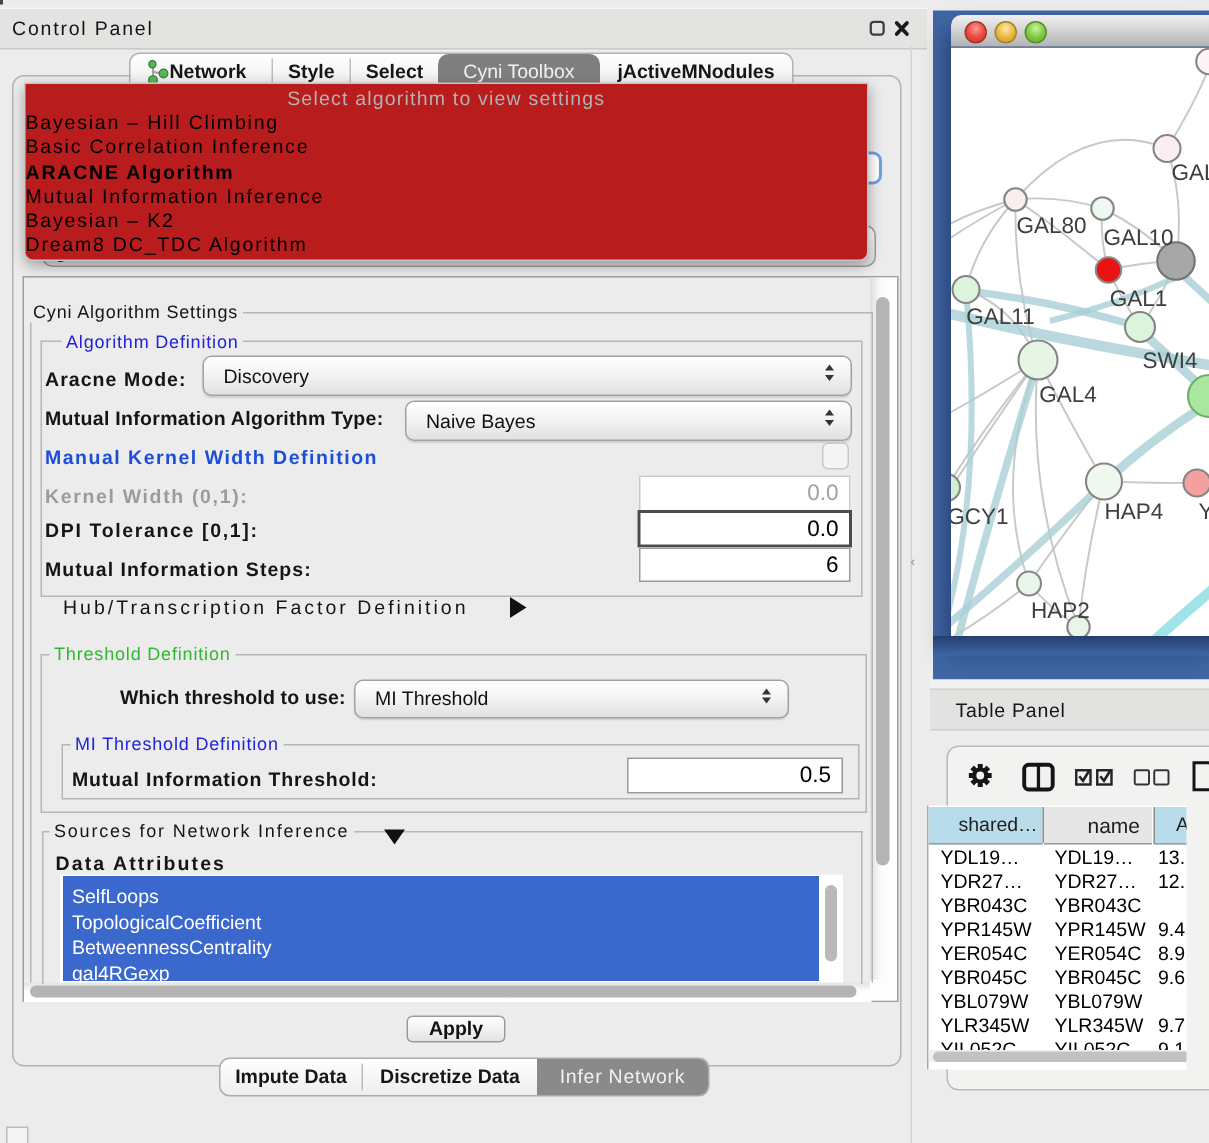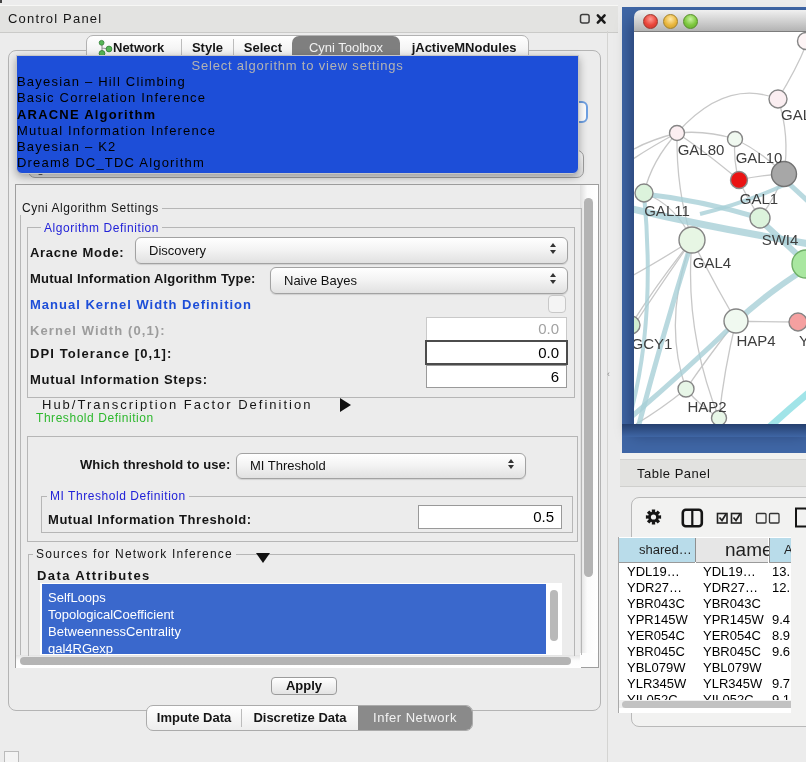--- a/index.html
+++ b/index.html
@@ -85,21 +85,21 @@
   <div class="tf" style="left:426px;top:317px;width:132px;height:22px;border:1px solid #c9c9c9;line-height:22px;padding-right:7px;color:#a2a2a2">0.0</div>
   <div class="row" style="left:30px;top:346px;letter-spacing:1.1px">DPI Tolerance [0,1]:</div>
   <div class="tf" style="left:425px;top:340px;width:132px;height:21px;border:2px solid #4c4c4c;line-height:21px;padding-right:7px;color:#000">0.0</div>
   <div class="row" style="left:30px;top:372px;">Mutual Information Steps:</div>
   <div class="tf" style="left:426px;top:365px;width:132px;height:21px;border:1px solid #9a9a9a;line-height:21px;padding-right:7px;color:#000">6</div>
 
   <div class="abs t13" style="left:42px;top:397px;letter-spacing:2px">Hub/Transcription Factor Definition</div>
   <div class="abs" style="left:340px;top:398px;width:0;height:0;border-top:7.5px solid transparent;border-bottom:7.5px solid transparent;border-left:11px solid #111"></div>
 
   <div class="grp" style="left:27px;top:436px;width:549px;height:104px"></div>
-  <div class="glab" style="left:33px;top:411px;color:#2eb82e">Threshold Definition</div>
+  <div class="glab" style="left:33px;top:429px;color:#2eb82e">Threshold Definition</div>
   <div class="row" style="left:80px;top:457px;letter-spacing:0.1px">Which threshold to use:</div>
   <div class="combo" style="left:236px;top:453px;width:288px;height:24px">
     <div class="ct" style="line-height:24px">MI Threshold</div>
     <div class="spin" style="top:4.5px">
         <div class="up"></div>
         <div class="dn"></div>
       </div>
   </div>
 
   <div class="grp" style="left:41px;top:496px;width:530px;height:35px"></div>
@@ -128,21 +128,21 @@
 
   <div class="abs" style="left:4px;top:751px;width:13px;height:13px;border:1px solid #bbb;background:#f4f4f4"></div>
 
   <div class="abs" style="left:18px;top:101px;width:566px;height:18px;border:2.5px solid #6fa0e2;border-radius:6px;background:#fff"></div>
   <div class="abs" style="left:28px;top:150px;width:554px;height:26px;border:1px solid #9f9f9f;border-radius:7px;background:linear-gradient(#ffffff,#e0e0e0)">
     <div style="position:absolute;left:8px;top:9px;font-size:13px;color:#333">gal-filtered.sif</div>
       <div style="position:absolute;right:7px;top:6px;width:0;height:0;border-left:3.5px solid transparent;border-right:3.5px solid transparent;border-bottom:4.5px solid #777"></div>
       <div style="position:absolute;right:7px;top:13px;width:0;height:0;border-left:3.5px solid transparent;border-right:3.5px solid transparent;border-top:4.5px solid #777"></div>
   </div>
 
-  <div class="abs" style="left:16px;top:55px;width:561px;height:117px;background:#1d4ed8;border:1px solid #c6c6c6;border-radius:0 0 6px 6px;box-shadow:0 3px 9px rgba(0,0,0,0.32);overflow:hidden">
+  <div class="abs" style="left:16px;top:55px;width:561px;height:117px;background:#b91c1c;border:1px solid #c6c6c6;border-radius:0 0 6px 6px;box-shadow:0 3px 9px rgba(0,0,0,0.32);overflow:hidden">
     <div style="position:absolute;left:0;top:2px;width:100%;text-align:center;font-size:13px;color:#b3b3b3;letter-spacing:0.8px">Select algorithm to view settings</div>
     <div style="position:absolute;left:0px;top:18px;font-size:13px;color:#000;line-height:16.3px;white-space:nowrap;letter-spacing:1.2px">Bayesian – Hill Climbing<br>Basic Correlation Inference<br><b>ARACNE Algorithm</b><br>Mutual Information Inference<br>Bayesian – K2<br>Dream8 DC_TDC Algorithm</div>
   </div>
 
   <div class="abs" style="left:607px;top:31px;width:1px;height:731px;background:#d4d4d2"></div>
 
   <div class="abs" style="left:607px;top:370px;width:6px;height:8px;color:#8a8a8a;font-size:9px;line-height:8px">‹</div>
 
   <div class="abs" style="left:622px;top:7px;width:184px;height:446px;background:#3f66a5"></div>
 
@@ -254,21 +254,21 @@
       <rect x="116.5" y="9.5" width="9.5" height="9.5" rx="1"></rect>
       <rect x="129.5" y="9.5" width="9.5" height="9.5" rx="1"></rect>
     </g>
     <path d="M156 4.5 h10 l5 5 v13 h-15 z" fill="none" stroke="#151515" stroke-width="2"></path>
   </svg>
 
   <div class="abs" style="left:618px;top:537px;width:172px;height:176px;background:#fff;border-left:1px solid #a9a9a9;overflow:hidden">
     <div class="abs" style="left:0;top:1px;width:76px;height:24px;background:#b9dcea;border-bottom:1px solid #9a9a9a;font-size:13px;line-height:24px;color:#1f1f1f">
         <span style="position:absolute;left:20px">shared…</span>
       </div>
-    <div class="abs" style="left:77px;top:1px;width:72px;height:24px;background:#e6e6e6;border-bottom:1px solid #9a9a9a;font-size:19px;line-height:24px;color:#1f1f1f">
+    <div class="abs" style="left:77px;top:1px;width:72px;height:24px;background:#e6e6e6;border-bottom:1px solid #9a9a9a;font-size:14px;line-height:24px;color:#1f1f1f">
         <span style="position:absolute;left:29px">name</span>
       </div>
     <div class="abs" style="left:150px;top:1px;width:22px;height:24px;background:#b9dcea;border-bottom:1px solid #9a9a9a;font-size:13px;line-height:24px;color:#1f1f1f;padding-left:15px">A</div>
     <div class="abs" style="left:76px;top:1px;width:1px;height:24px;background:#8f8f8f"></div>
     <div class="abs" style="left:149.5px;top:1px;width:1px;height:24px;background:#8f8f8f"></div>
     <div class="abs" style="left:0;top:26.5px;width:172px;height:136.5px;overflow:hidden;font-size:13px;color:#000">
       <div class="abs" style="left:8px;top:0;width:70px;line-height:16.1px">YDL19…<br>YDR27…<br>YBR043C<br>YPR145W<br>YER054C<br>YBR045C<br>YBL079W<br>YLR345W<br>YIL052C</div>
       <div class="abs" style="left:84px;top:0;width:70px;line-height:16.1px">YDL19…<br>YDR27…<br>YBR043C<br>YPR145W<br>YER054C<br>YBR045C<br>YBL079W<br>YLR345W<br>YIL052C</div>
       <div class="abs" style="left:153px;top:0;width:30px;line-height:16.1px">13.<br>12.<br>&nbsp;<br>9.4<br>8.9<br>9.6<br>&nbsp;<br>9.7<br>9.1</div>
     </div>

